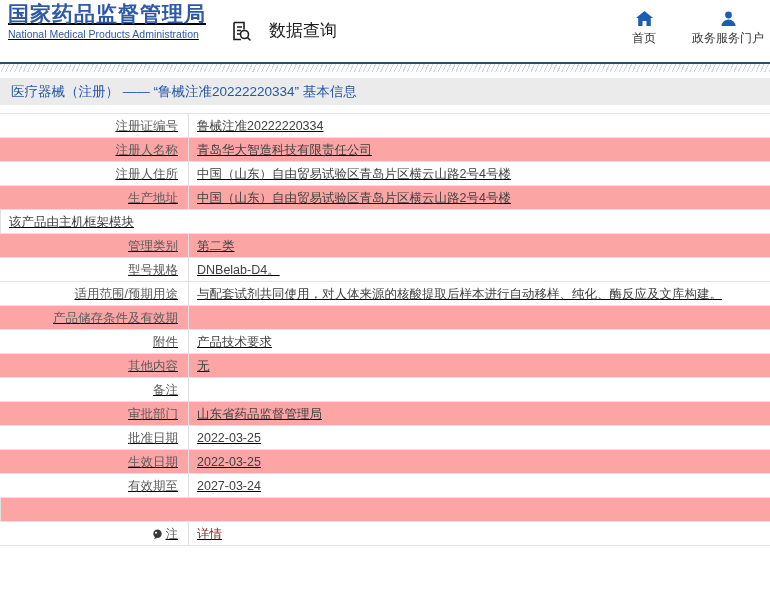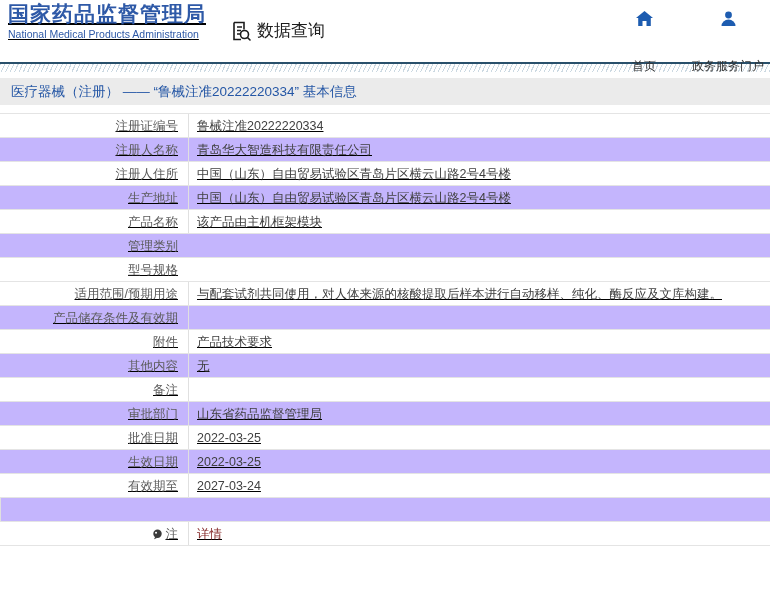--- a/index.html
+++ b/index.html
@@ -6,39 +6,39 @@
   body{
     width:770px;height:595px;overflow:hidden;background:#fff;
     font-family:"Liberation Sans","DejaVu Sans",sans-serif;
     -webkit-font-smoothing:antialiased;
   }
   
   .header{position:relative;height:62px;background:#fff;}
   .logo{position:absolute;left:8px;top:2px;text-decoration:underline;}
   .logo-title{font-size:21px;font-weight:bold;color:#2e59a7;letter-spacing:1px;line-height:24px;}
   .logo-sub{font-size:10.5px;color:#2e59a7;margin-top:2px;}
-  .section-title{position:absolute;left:230px;top:19px;display:flex;align-items:center;gap:5px;
+  .section-title{position:absolute;left:230px;top:19px;display:flex;align-items:center;gap:17px;
     font-size:17px;color:#1c1c1c;font-weight:500;}
   .section-title svg{display:block;}
   .top-nav{position:absolute;right:6px;top:11px;display:flex;gap:26px;}
   .nav-item{display:flex;flex-direction:column;align-items:center;gap:4px;cursor:pointer;min-width:44px;}
   .nav-item svg{display:block;}
-  .nav-label{font-size:12px;color:#333;white-space:nowrap;margin-top:28px;}
+  .nav-label{font-size:12px;color:#333;white-space:nowrap;}
   .header-line{height:2px;background:#29506b;}
   .stripe-band{height:8px;background:
     repeating-linear-gradient(115deg,#ccd9e2 0px,#ccd9e2 1px,#ffffff 1px,#ffffff 4px);}
   .gap1{height:6px;background:#fff;}
   
   .breadcrumb{height:27px;background:#ebebeb;display:flex;align-items:center;
     padding-left:11px;font-size:13.5px;color:#2456a5;}
   .gap2{height:8px;background:#fff;}
   
   .info-table{width:770px;border-top:1px solid #e4e4e4;}
   .row{display:flex;background:#fff;border-bottom:1px solid #e4e4e4;min-height:23px;text-decoration:underline;}
-  .row.alt{background:#c4b5fd;}
+  .row.alt{background:#fca5a5;}
   .cell{box-sizing:border-box;font-size:12.5px;line-height:18px;}
   .cell.label{width:188px;text-align:right;color:#5b5b5b;padding:3px 10px 2px 0;
     display:flex;align-items:center;justify-content:flex-end;gap:2px;}
   .cell.value{flex:1;color:#404040;border-left:1px solid #e0e0e0;padding:3px 8px 2px 8px;
     display:flex;align-items:center;}
   .cell.value .txt{display:block;}
   .note-icon{display:none;width:11px;height:11px;margin-right:1px;flex:0 0 auto;}
   a.detail-link{color:#7f1d1d;text-decoration:none;cursor:pointer;}
 </style>
 </head>
@@ -120,38 +120,40 @@
     <div class="row alt">
     <div class="cell label">
 
       <span>生产地址</span>
     </div>
     <div class="cell value">
       <span class="txt">中国（山东）自由贸易试验区青岛片区横云山路2号4号楼</span>
     </div>
   </div>
     <div class="row">
-    <div class="cell label">
-
-      <span>产品名称</span>
-    </div>
     <div class="cell value">
       <span class="txt">该产品由主机框架模块</span>
     </div>
   </div>
     <div class="row alt">
     <div class="cell label">
 
       <span>管理类别</span>
     </div>
+    <div class="cell value">
+      <span class="txt">第二类</span>
+    </div>
   </div>
     <div class="row">
     <div class="cell label">
 
       <span>型号规格</span>
+    </div>
+    <div class="cell value">
+      <span class="txt">DNBelab-D4。</span>
     </div>
   </div>
     <div class="row">
     <div class="cell label">
 
       <span>适用范围/预期用途</span>
     </div>
     <div class="cell value">
       <span class="txt">与配套试剂共同使用，对人体来源的核酸提取后样本进行自动移样、纯化、酶反应及文库构建。</span>
     </div>

